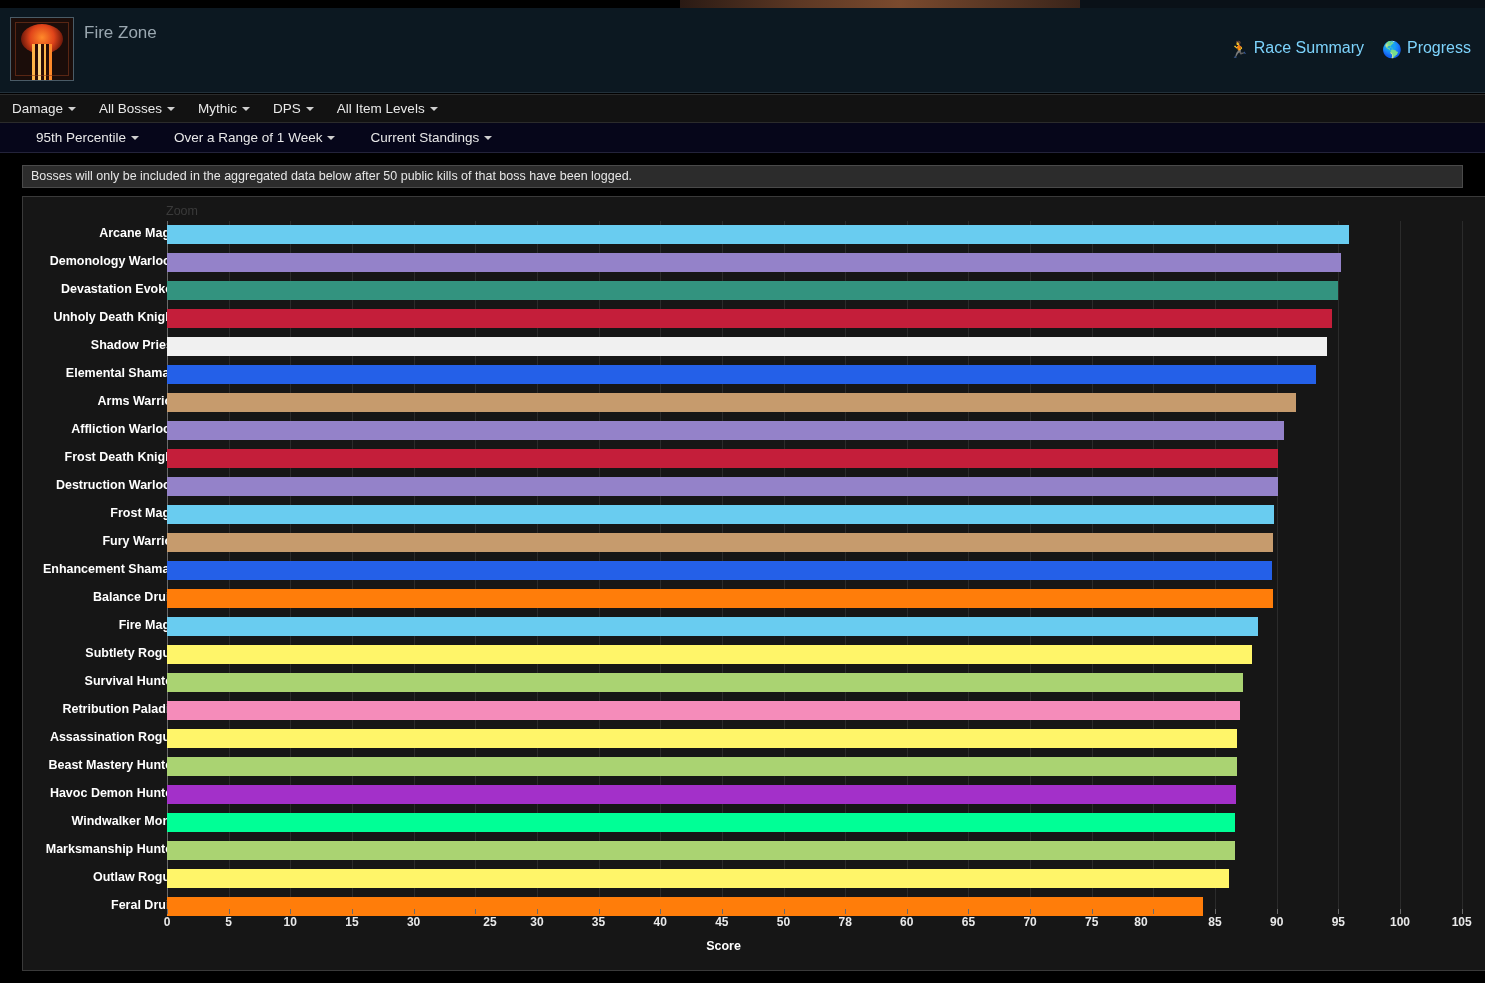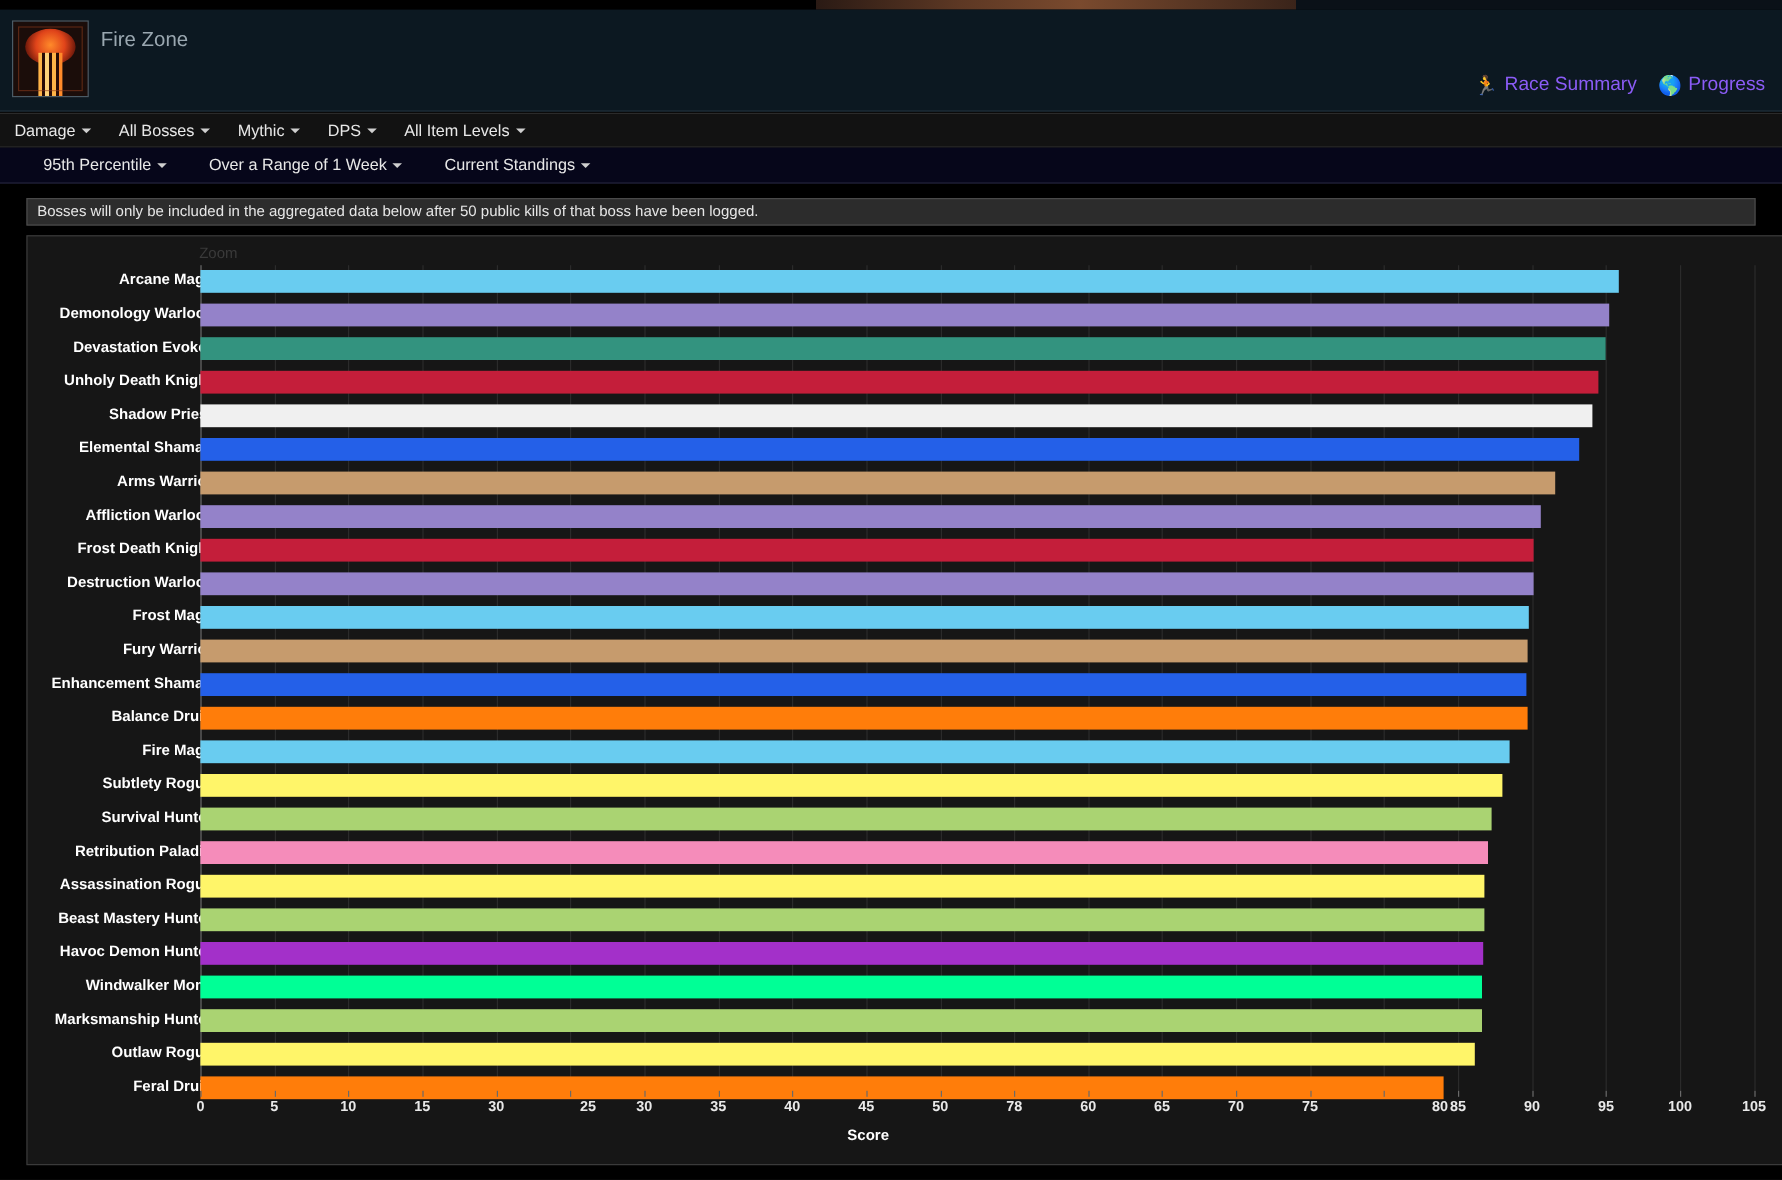--- a/index.html
+++ b/index.html
@@ -26,21 +26,21 @@
     width:42px;height:30px;border-radius:50%;
     background:radial-gradient(circle at 50% 45%,#ff8a2a 0%,#e0441a 45%,#7a1d0c 75%,#2a0b06 100%);}
   #zone-icon .beam{position:absolute;left:50%;top:26px;transform:translateX(-50%);
     width:20px;height:38px;
     background:linear-gradient(90deg,#ffb347 0 15%,#2a0b06 15% 28%,#ffd27a 28% 45%,#2a0b06 45% 58%,#ffb347 58% 72%,#2a0b06 72% 85%,#ff8a2a 85% 100%);}
   #zone-icon .ring{position:absolute;left:4px;top:4px;right:4px;bottom:4px;border:1px solid rgba(140,60,30,.55);}
   #title-block{position:absolute;left:84px;top:10px;}
   #page-title{font-size:27px;font-weight:bold;color:#ffffff;line-height:32px;letter-spacing:.2px;}
   #page-subtitle{font-size:17px;color:#9aa7b0;line-height:24px;margin-top:3px;}
   #header-links{position:absolute;right:14px;top:31px;font-size:16px;color:#fff;}
-  #header-links a{color:#8b5cf6;text-decoration:none;margin-left:18px;display:inline-block;margin-top:23px;}
+  #header-links a{color:#7dd3fc;text-decoration:none;margin-left:18px;display:inline-block;}
   #header-links .ico{display:inline-block;margin-right:5px;vertical-align:-2px;}
 
   
   #menubar{position:absolute;left:0;top:94px;width:1485px;height:29px;background:#121212;
     border-top:1px solid #2b2b2b;border-bottom:1px solid #2b2b2b;box-sizing:border-box;}
   #menubar .mi{float:left;padding:5px 11px 5px 12px;font-size:13.5px;color:#e8e8e8;cursor:pointer;line-height:18px;}
   
   #filterbar{position:absolute;left:0;top:123px;width:1485px;height:30px;background:#06061a;
     border-bottom:1px solid #23233a;box-sizing:border-box;}
   #filterbar .mi{float:left;padding:6px 11px 5px 12px;font-size:13.5px;color:#e8e8e8;cursor:pointer;line-height:18px;}
@@ -263,21 +263,21 @@
         <div class="tick" style="left: 822.15px;">78</div>
         <div class="tickmark" style="left: 883.8px;"></div>
         <div class="tick" style="left: 883.8px;">60</div>
         <div class="tickmark" style="left: 945.45px;"></div>
         <div class="tick" style="left: 945.45px;">65</div>
         <div class="tickmark" style="left: 1007.1px;"></div>
         <div class="tick" style="left: 1007.1px;">70</div>
         <div class="tickmark" style="left: 1068.75px;"></div>
         <div class="tick" style="left: 1068.75px;">75</div>
         <div class="tickmark" style="left: 1130.4px;"></div>
-        <div class="tick" style="left: 1177px;">80</div>
+        <div class="tick" style="left: 1118px;">80</div>
         <div class="tickmark" style="left: 1192.05px;"></div>
         <div class="tick" style="left: 1192.05px;">85</div>
         <div class="tickmark" style="left: 1253.7px;"></div>
         <div class="tick" style="left: 1253.7px;">90</div>
         <div class="tickmark" style="left: 1315.35px;"></div>
         <div class="tick" style="left: 1315.35px;">95</div>
         <div class="tickmark" style="left: 1377px;"></div>
         <div class="tick" style="left: 1377px;">100</div>
         <div class="tickmark" style="left: 1438.65px;"></div>
         <div class="tick" style="left: 1438.65px;">105</div>

